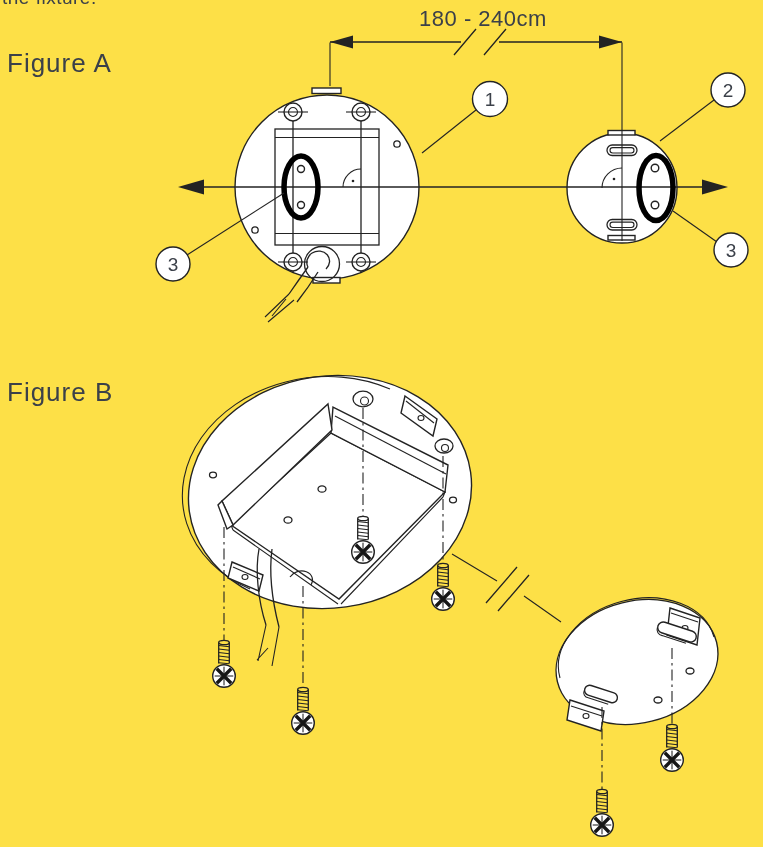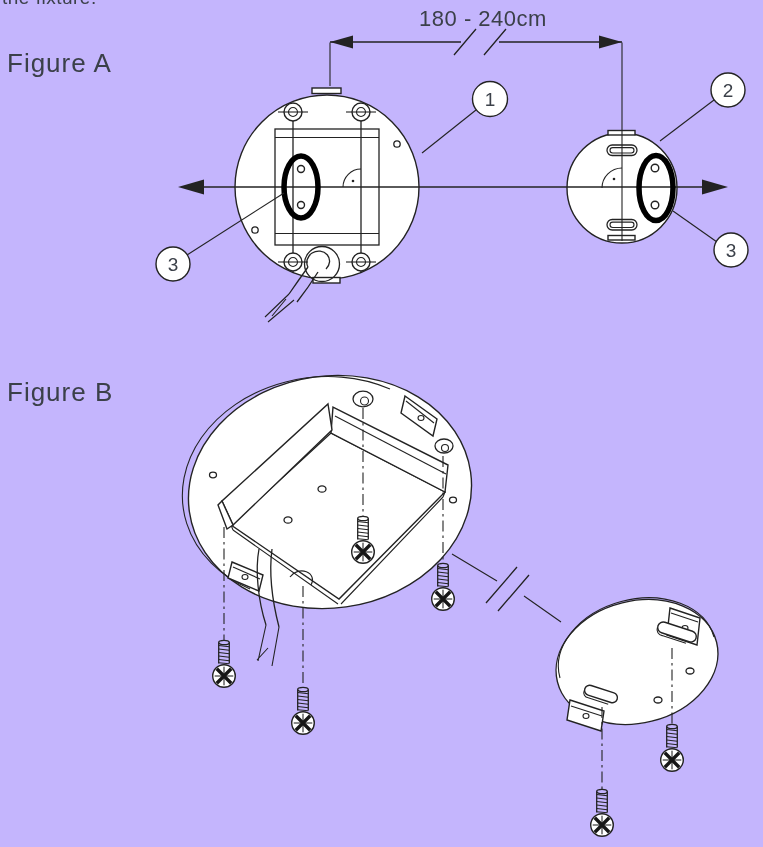--- a/index.html
+++ b/index.html
@@ -1,16 +1,16 @@
 <!DOCTYPE html>
 <html><head>
 <meta charset="utf-8">
 <style>
   html,body{margin:0;padding:0;background:#fff;}
-  .canvas{position:relative;width:763px;height:847px;background:#c4b5fd;overflow:hidden;
+  .canvas{position:relative;width:763px;height:847px;background:#fde047;overflow:hidden;
           font-family:"Liberation Sans",sans-serif;}
   .top-clip{position:absolute;top:0;left:2px;height:8px;width:200px;overflow:hidden;}
   .top-clip span{display:block;margin-top:-13px;font-size:19px;color:#3b4049;letter-spacing:.5px;}
   svg{position:absolute;top:0;left:0;}
   svg text{font-family:"Liberation Sans",sans-serif;}
   .fig-label{font-size:26px;fill:#3b4049;letter-spacing:1px;}
   .dim-label{font-size:22px;fill:#3b4049;text-anchor:middle;letter-spacing:.5px;}
   .callout-num{font-size:19px;fill:#3b4049;text-anchor:middle;}
   .ln{stroke:#232323;stroke-width:1.3;fill:none;}
   .thin{stroke:#232323;stroke-width:1.1;fill:none;}

